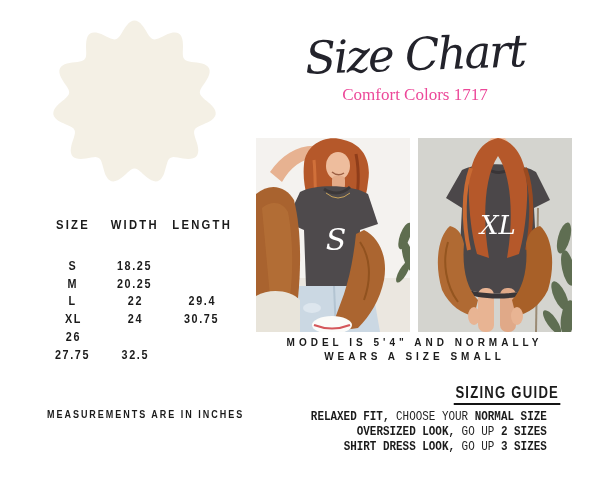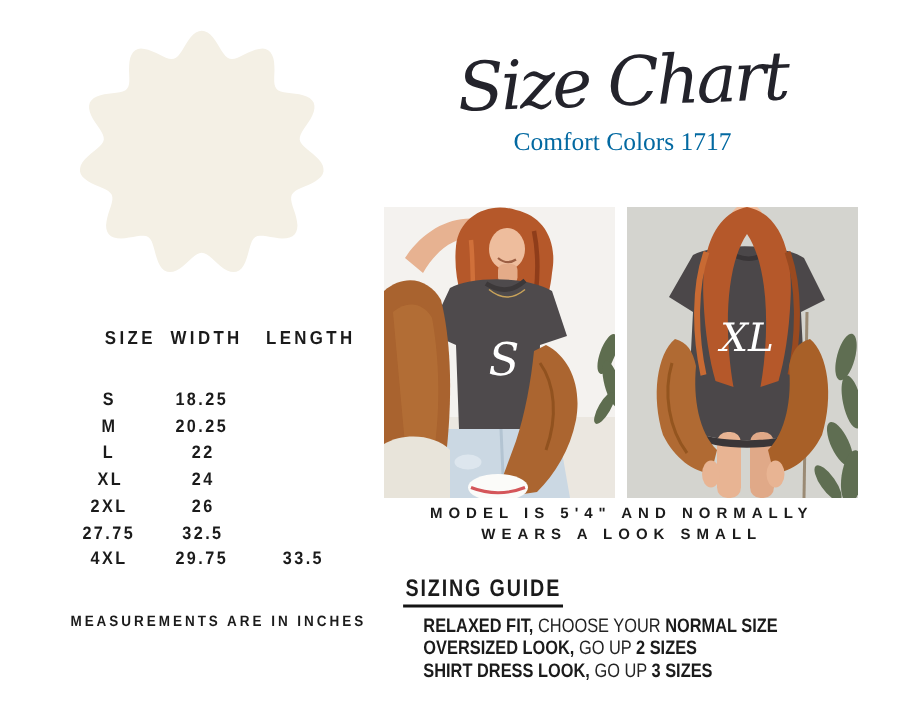--- a/index.html
+++ b/index.html
@@ -9,50 +9,50 @@
 
   
   .scallop{left:51px;top:19px;width:167px;height:167px;}
 
   
   .title-block{left:255px;top:26px;width:320px;text-align:center;}
   .title-script{font-family:"DejaVu Serif",serif;font-style:italic;font-weight:400;
                 font-size:45px;line-height:58px;letter-spacing:-2px;color:#23232b;
                 transform:rotate(-2deg);}
   .title-sub{font-family:"Liberation Serif",serif;font-size:17px;line-height:19px;
-             color:#0369a1;letter-spacing:0px;margin-top:1px;}
+             color:#ec4899;letter-spacing:0px;margin-top:1px;}
 
   
   .photos{left:256px;top:138px;width:316px;height:194px;display:flex;gap:8px;}
   .photo{width:154px;height:194px;overflow:hidden;}
   .photo svg{display:block;}
 
   
   .size-table{left:40px;top:218px;width:200px;}
   .t-head{display:grid;grid-template-columns:66px 58px 76px;font-size:12.5px;
-          font-weight:700;letter-spacing:2.5px;line-height:15px;text-align:right;}
+          font-weight:700;letter-spacing:2.5px;line-height:15px;text-align:center;}
   .t-body{margin-top:25px;}
   .t-row{display:grid;grid-template-columns:66px 58px 76px;font-size:12px;
          font-weight:700;letter-spacing:1.8px;line-height:17.7px;text-align:center;}
   .cx{display:inline-block;transform:scaleX(0.9);transform-origin:center;white-space:nowrap;}
 
   
   .measure-note{left:36px;top:408px;width:202px;text-align:left;font-size:10px;
                 font-weight:700;letter-spacing:2.2px;line-height:14px;}
 
   
   .caption{left:257px;top:336px;width:315px;text-align:center;font-size:10px;
            font-weight:700;letter-spacing:4px;line-height:13.5px;}
 
   
-  .sizing{left:257px;top:384px;width:315px;text-align:left;}
+  .sizing{left:257px;top:384px;width:315px;text-align:right;}
   .sizing-heading{display:inline-block;font-size:16px;font-weight:700;letter-spacing:1.5px;
                   border-bottom:2.5px solid #141414;padding:0 2px 1px;
                   transform:scaleX(0.82);transform-origin:center;}
-  .guide-lines{margin-top:5px;}
+  .guide-lines{margin-top:5px;font-family:Liberation Mono, monospace;}
   .guide-line{font-size:13px;line-height:14.8px;white-space:nowrap;
               transform:scaleX(0.84);transform-origin:center;}
   .b{font-weight:700;}
   .r{font-weight:400;color:#242424;}
 </style>
 </head>
 <body>
 
 <div id="canvas">
 
@@ -141,48 +141,44 @@
         <span><span class="cx">S</span></span>
         <span><span class="cx">18.25</span></span>
       </div>
       <div class="t-row">
         <span><span class="cx">M</span></span>
         <span><span class="cx">20.25</span></span>
       </div>
       <div class="t-row">
         <span><span class="cx">L</span></span>
         <span><span class="cx">22</span></span>
+        <span><span class="cx">29.4</span></span>
       </div>
       <div class="t-row">
         <span><span class="cx">XL</span></span>
         <span><span class="cx">24</span></span>
-      </div>
-      <div class="t-row">
-        <span><span class="cx">2XL</span></span>
+        <span><span class="cx">30.75</span></span>
+      </div>
+      <div class="t-row">
         <span><span class="cx">26</span></span>
       </div>
       <div class="t-row">
         <span><span class="cx">27.75</span></span>
         <span><span class="cx">32.5</span></span>
       </div>
-      <div class="t-row">
-        <span><span class="cx">4XL</span></span>
-        <span><span class="cx">29.75</span></span>
-        <span><span class="cx">33.5</span></span>
-      </div>
     </div>
   </div>
 
   <div class="abs measure-note">
     <span class="cx">MEASUREMENTS ARE IN INCHES</span>
   </div>
 
   <div class="abs caption">
     <div>MODEL IS 5'4" AND NORMALLY</div>
-    <div>WEARS A LOOK SMALL</div>
+    <div>WEARS A SIZE SMALL</div>
   </div>
 
   <div class="abs sizing">
     <div>
       <span class="sizing-heading">SIZING GUIDE</span>
     </div>
     <div class="guide-lines">
       <div class="guide-line">
         <span class="b">RELAXED FIT,</span>
         <span class="r">CHOOSE YOUR</span>

